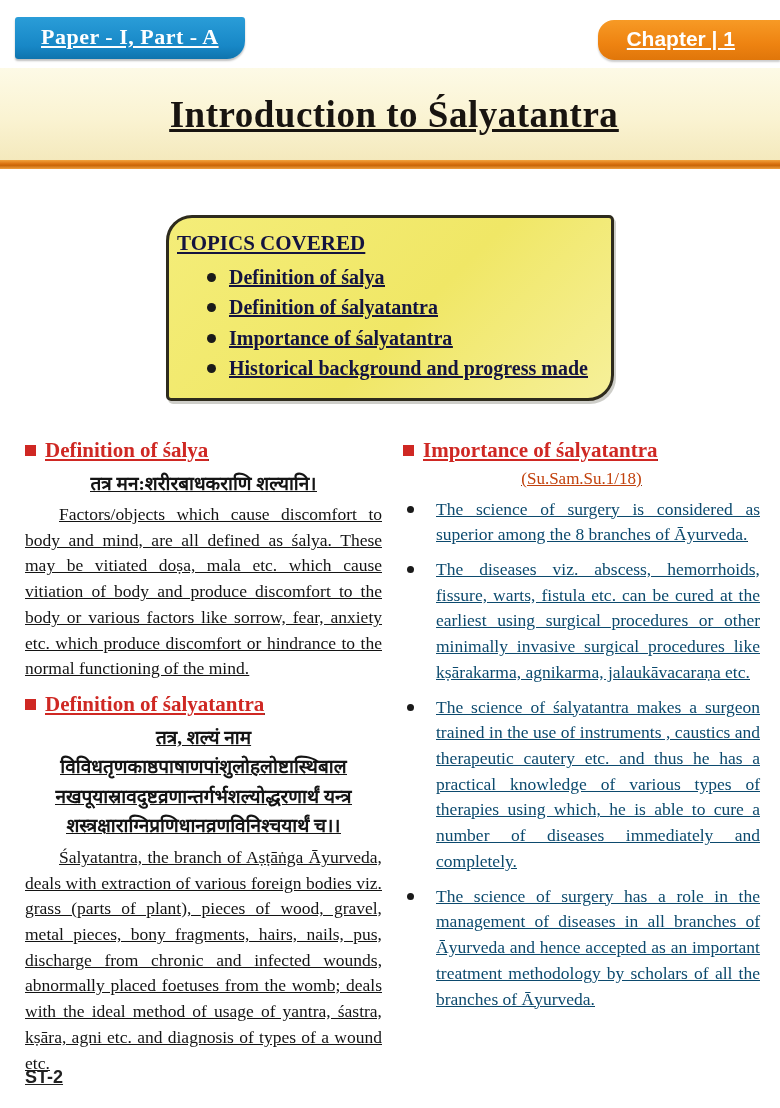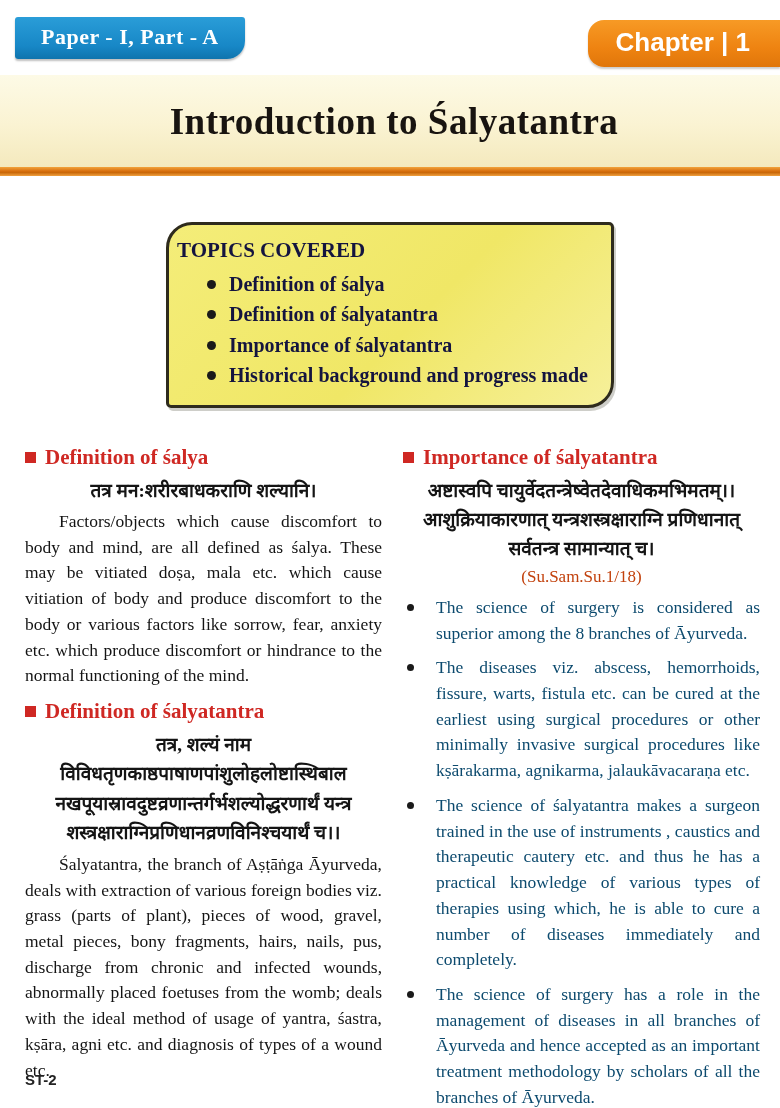--- a/index.html
+++ b/index.html
@@ -1,15 +1,15 @@
 <!DOCTYPE html>
 <html><head>
 <meta charset="utf-8">
 <style>
-  * { margin: 0; padding: 0; box-sizing: border-box; }
+  * { margin: 0; padding: 0; box-sizing: border-box; text-decoration: underline; }
   html, body { width: 780px; }
   body {
     width: 780px; height: 1108px;
     background: #ffffff;
     font-family: "Liberation Serif", serif;
     color: #111111;
     position: relative;
     overflow: hidden;
   }
 
@@ -29,22 +29,22 @@
     border-radius: 3px 3px 18px 3px;
     box-shadow: 0 2px 2px rgba(0,0,0,0.25);
     letter-spacing: 0.5px;
   }
   .chapter-badge {
     margin-top: 3px;
     background: linear-gradient(180deg, #f79a25 0%, #ee8311 60%, #e0760a 100%);
     color: #ffffff;
     font-family: "Liberation Sans", sans-serif;
     font-weight: bold;
-    font-size: 26px;
-    padding: 7px 30px 9px 28px;
+    font-size: 21px;
+    padding: 7px 45px 9px 28px;
     border-radius: 16px 0 0 16px;
     box-shadow: 0 2px 2px rgba(0,0,0,0.2);
   }
 
   
   .title-band {
     margin-top: 8px;
     height: 92px;
     background: linear-gradient(180deg, #fdfae6 0%, #faf3d2 55%, #f4e9bd 100%);
     display: flex; align-items: center; justify-content: center; padding-left: 8px;
@@ -167,21 +167,21 @@
     width: 7px; height: 7px;
     border-radius: 50%;
     background: #1a1a1a;
   }
 
   .footer-code {
     position: absolute;
     left: 25px; bottom: 20px;
     font-family: "Liberation Sans", sans-serif;
     font-weight: bold;
-    font-size: 15px;
+    font-size: 18px;
     color: #222222;
   }
 </style>
 </head>
 <body>
 
 <div class="badge-row">
   <div class="paper-badge">Paper - I, Part - A</div>
   <div class="chapter-badge">Chapter | 1</div>
 </div>
@@ -227,25 +227,20 @@
     <p class="body-par">Śalyatantra, the branch of Aṣṭāṅga Āyurveda, deals with extraction of various foreign bodies viz. grass (parts of plant), pieces of wood, gravel, metal pieces, bony fragments, hairs, nails, pus, discharge from chronic and infected wounds, abnormally placed foetuses from the womb; deals with the ideal method of usage of yantra, śastra, kṣāra, agni etc. and diagnosis of types of a wound etc.</p>
 
   </div>
 
   <div class="col">
 
     <div class="section-heading">
       <span class="sq"></span>
       <span>Importance of śalyatantra</span>
     </div>
-    <div class="shloka">
-      <div>अष्टास्वपि चायुर्वेदतन्त्रेष्वेतदेवाधिकमभिमतम्।।</div>
-      <div>आशुक्रियाकारणात् यन्त्रशस्त्रक्षाराग्नि प्रणिधानात्</div>
-      <div>सर्वतन्त्र सामान्यात् च।</div>
-    </div>
     <div class="citation">(Su.Sam.Su.1/18)</div>
 
     <ul class="point-list">
       <li>The science of surgery is considered as superior among the 8 branches of Āyurveda.</li>
       <li>The diseases viz. abscess, hemorrhoids, fissure, warts, fistula etc. can be cured at the earliest using surgical procedures or other minimally invasive surgical procedures like kṣārakarma, agnikarma, jalaukāvacaraṇa etc.</li>
       <li>The science of śalyatantra makes a surgeon trained in the use of instruments , caustics and therapeutic cautery etc. and thus he has a practical knowledge of various types of therapies using which, he is able to cure a number of diseases immediately and completely.</li>
       <li>The science of surgery has a role in the management of diseases in all branches of Āyurveda and hence accepted as an important treatment methodology by scholars of all the branches of Āyurveda.</li>
     </ul>
 
   </div>

